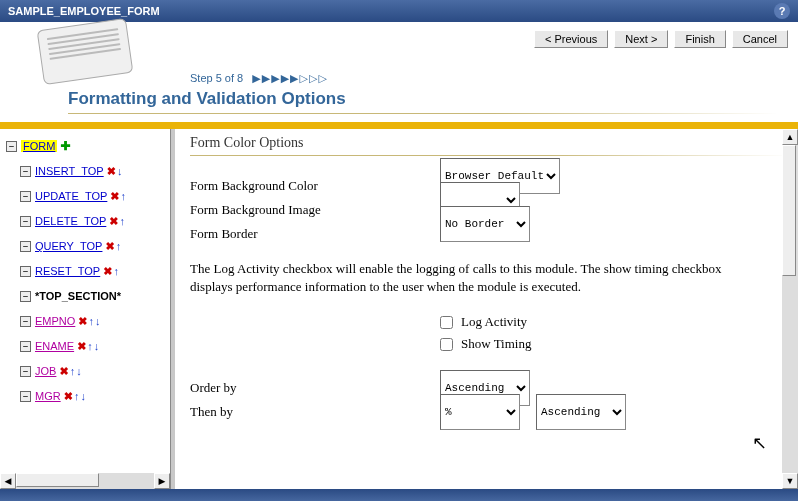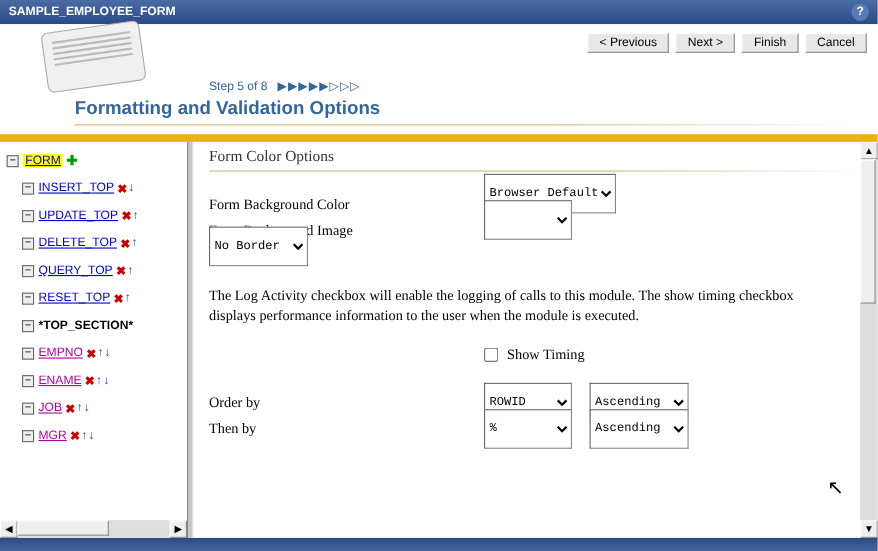--- a/index.html
+++ b/index.html
@@ -221,40 +221,42 @@
         <option>Browser Default</option>
       </select>
     </div>
     <div class="form-row">
       <div class="form-label">Form Background Image</div>
       <select class="select-ctl" style="width:80px">
         <option></option>
       </select>
     </div>
     <div class="form-row">
+      <div class="form-label">Form Border</div>
       <select class="select-ctl" style="width:90px">
         <option>No Border</option>
       </select>
     </div>
 
     <div class="info-text">The Log Activity checkbox will enable the logging of calls to this module. The show timing checkbox displays performance information to the user when the module is executed.</div>
 
     <div style="height:14px"></div>
+    <div class="check-row">
+      <input type="checkbox" style="">
+      <span>Log Activity</span>
+    </div>
     <div class="check-row">
       <input type="checkbox" style="">
       <span>Show Timing</span>
     </div>
 
     <div class="order-block">
       <div class="order-row">
         <div class="order-label">Order by</div>
         <div class="order-selects">
-          <select class="select-ctl" style="width:80px">
-            <option>ROWID</option>
-          </select>
           <select class="select-ctl" style="width:90px">
             <option>Ascending</option>
           </select>
         </div>
       </div>
       <div class="order-row">
         <div class="order-label">Then by</div>
         <div class="order-selects">
           <select class="select-ctl" style="width:80px">
             <option>%</option>

